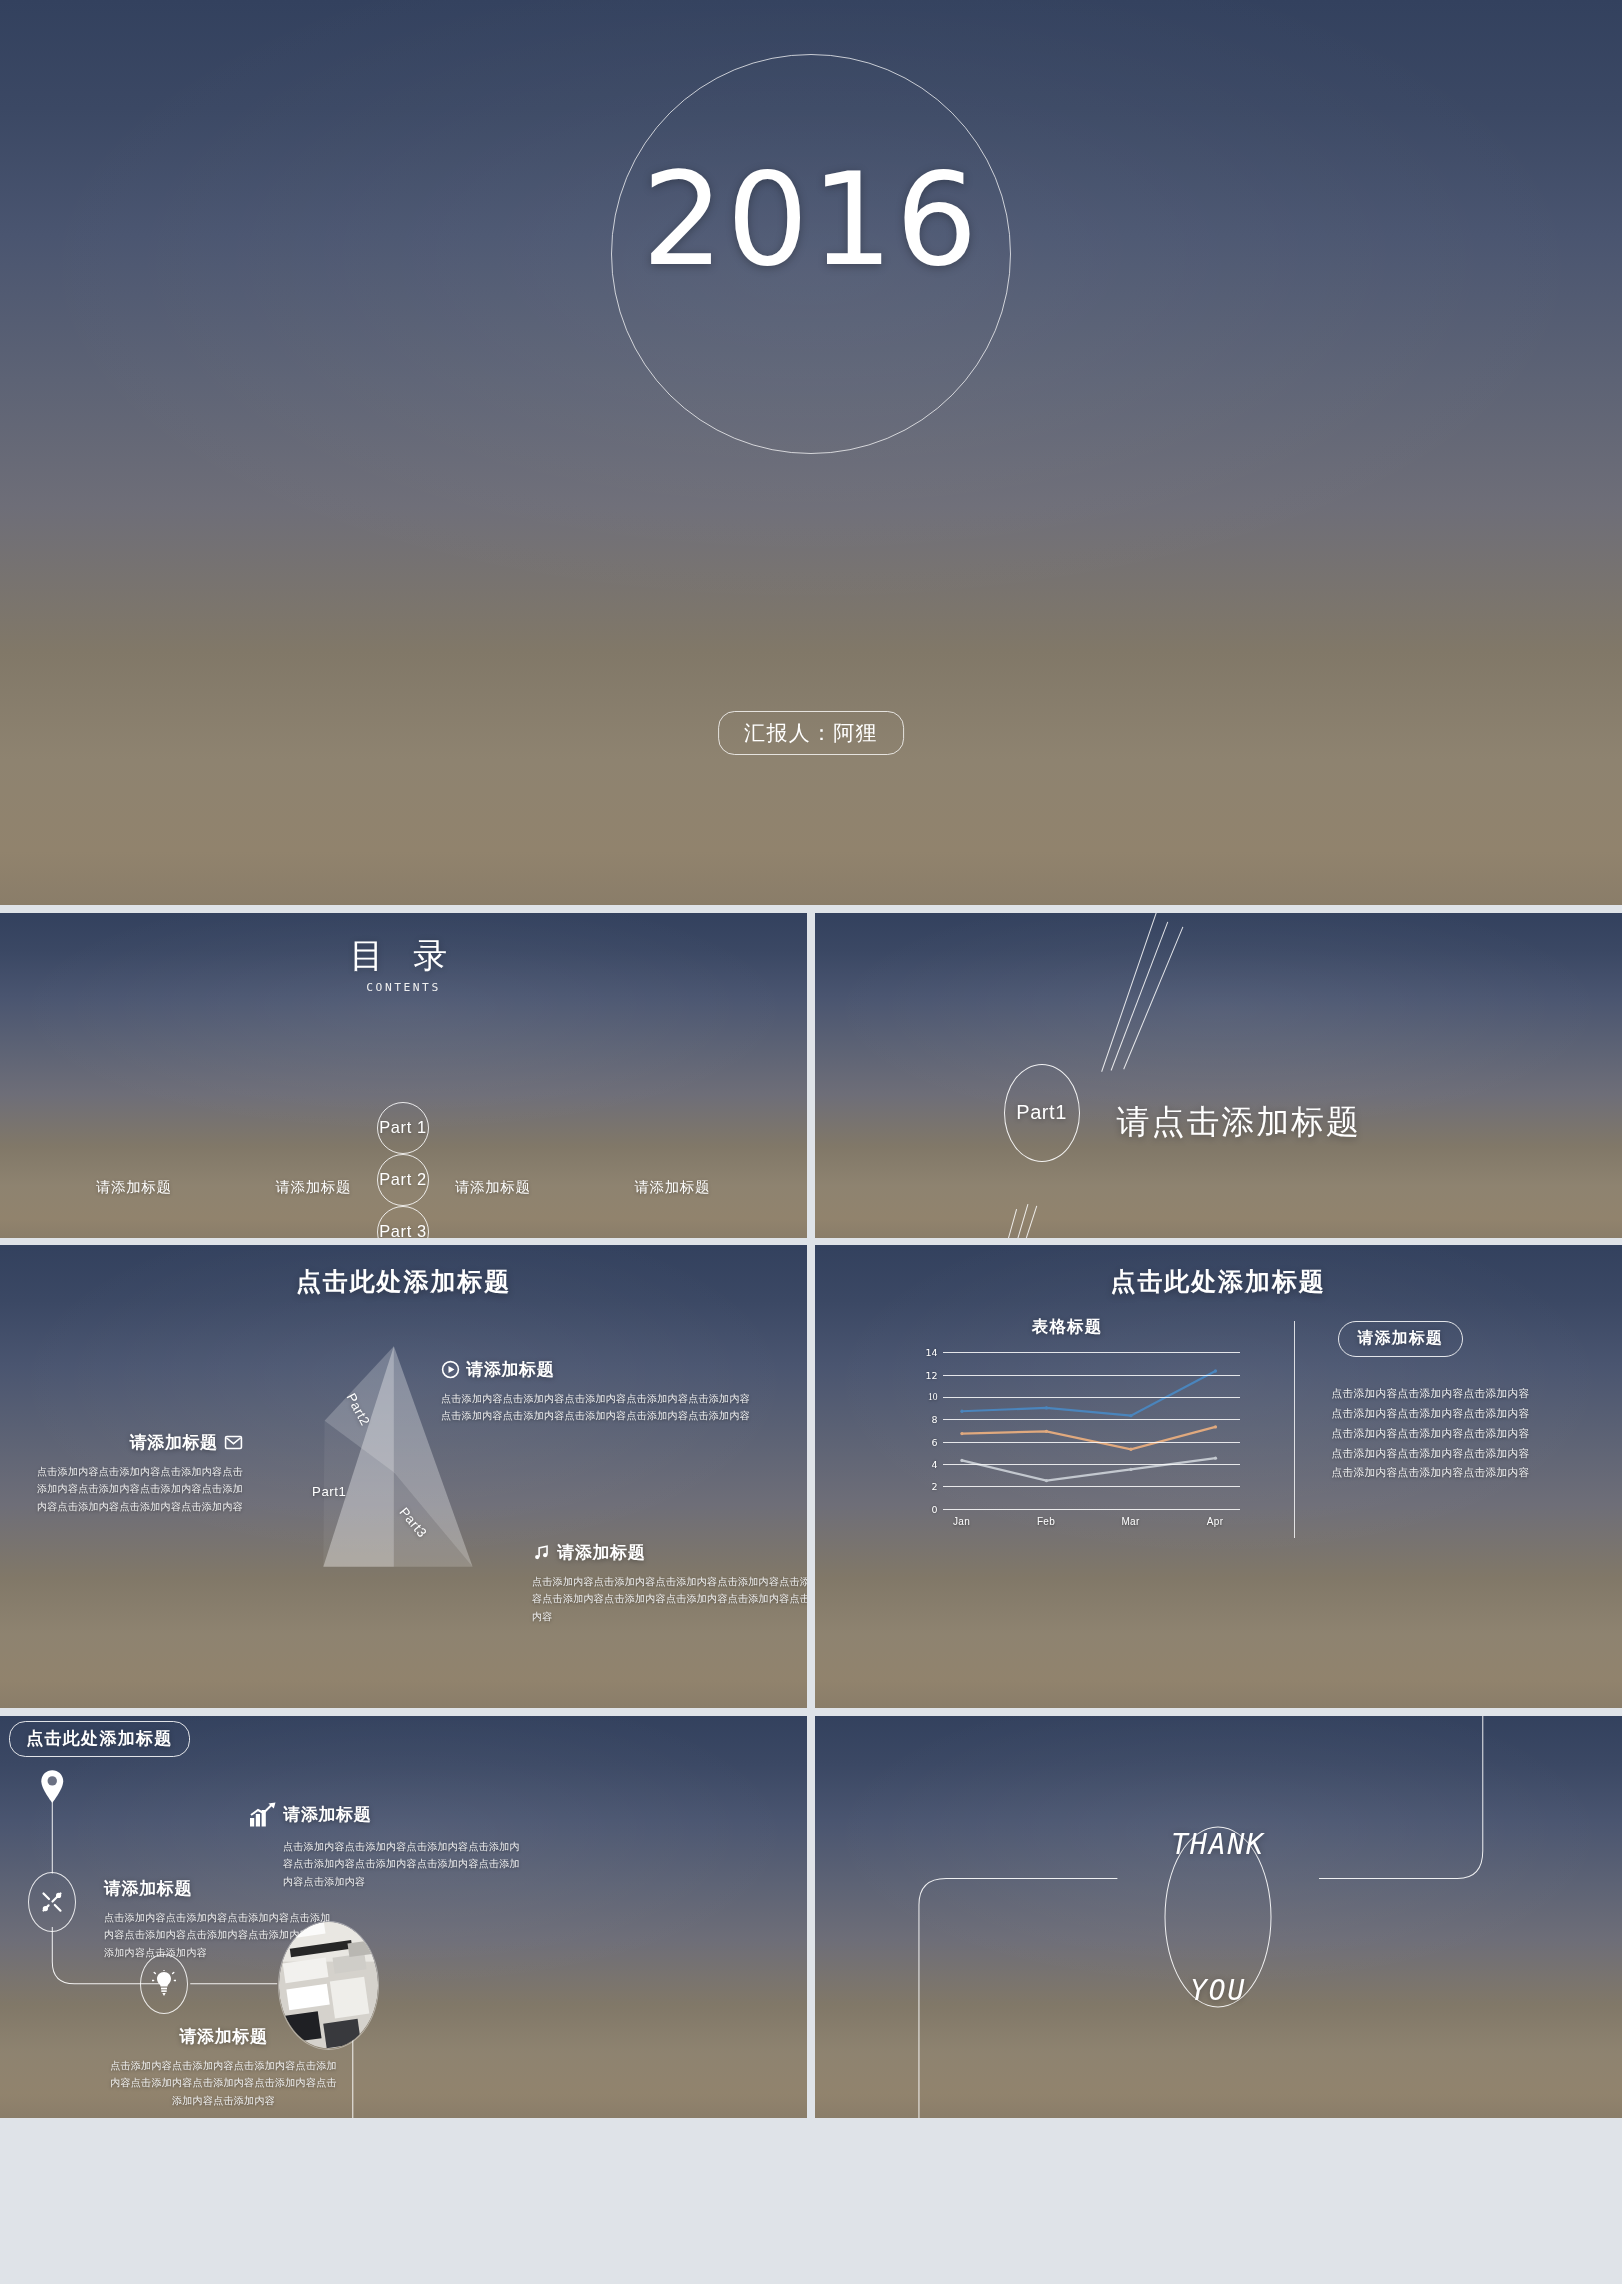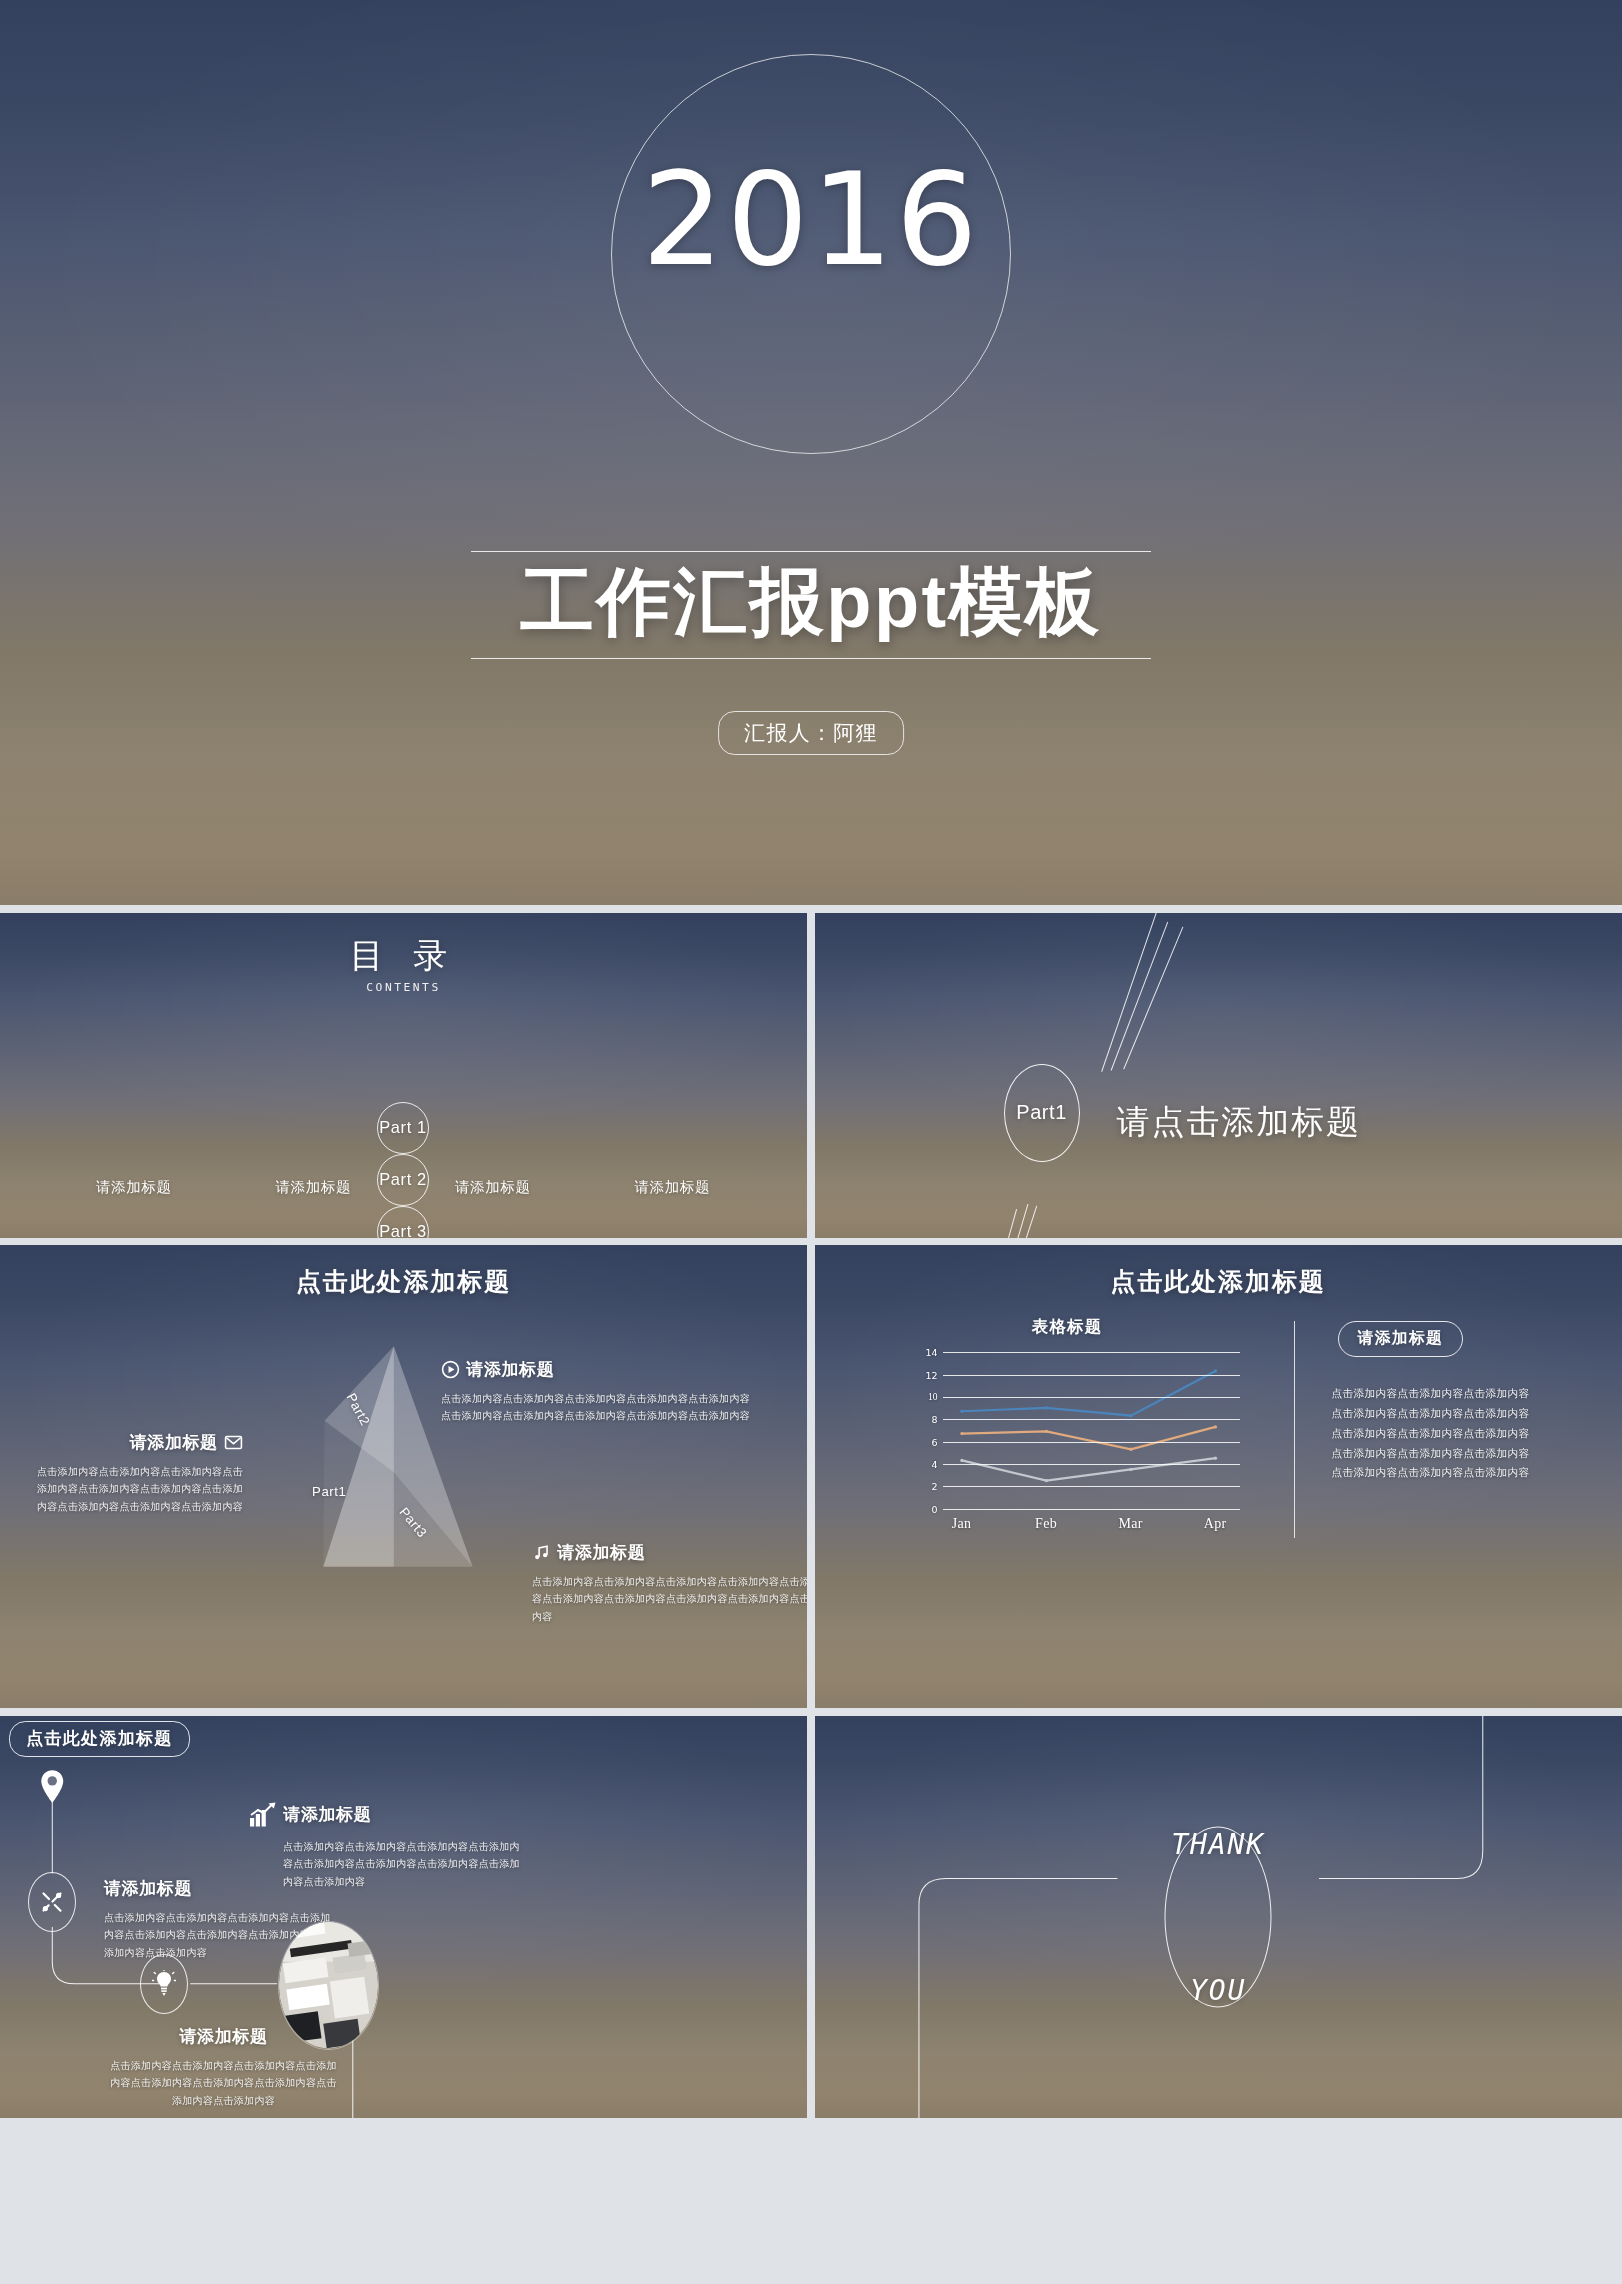--- a/index.html
+++ b/index.html
@@ -146,22 +146,22 @@
   .chart-box{ position:absolute; left:98px; top:107px; width:334px; height:183px; }
   .plot{ position:absolute; left:30px; right:6.3px; top:0; bottom:26.5px; }
   .gridline{ position:absolute; left:0; right:0; height:0.9px; background:rgba(255,255,255,.85); }
   .ytick{
     position:absolute; right:calc(100% + 5px); transform:translateY(-50%);
     color:#fff; font-size:9.5px; font-family:"DejaVu Sans",sans-serif;
     text-shadow:0 0.6px 2.5px rgba(0,0,0,.4);
   }
   .xtick{
     position:absolute; top:calc(100% + 7.6px); transform:translateX(-50%);
-    color:#fff; font-size:14px; letter-spacing:0.3px;
-    font-family:Liberation Serif, serif;
+    color:#fff; font-size:10px; letter-spacing:0.3px;
+    font-family:Liberation Sans, sans-serif;
     text-shadow:0 0.6px 2.5px rgba(0,0,0,.4);
   }
   .vdiv{ position:absolute; left:479px; top:76px; width:1.3px; height:217px; background:rgba(255,255,255,.8); }
   .side-pill{
     position:absolute; left:523px; top:76px;
     border:1.3px solid rgba(255,255,255,.85); border-radius:19px;
     padding:6.3px 19px; color:#fff; font-size:15.8px; font-weight:700; letter-spacing:1.3px;
     text-shadow:0 1.3px 5px rgba(0,0,0,.3);
   }
   .side-body{
@@ -200,23 +200,20 @@
 </head>
 <body>
 
 <div class="deck">
 
   <section class="slide row1">
     <div class="bg"></div>
     <div class="layer">
       <div class="title-circle"></div>
       <div class="year">2016</div>
-      <div class="title-band">
-        <div class="title-main">工作汇报ppt模板</div>
-      </div>
       <div class="presenter">汇报人：阿狸</div>
     </div>
   </section>
 
   <div class="row row2">
 
     <section class="slide half">
       <div class="bg"></div>
       <div class="layer">
         <div class="toc-title">

